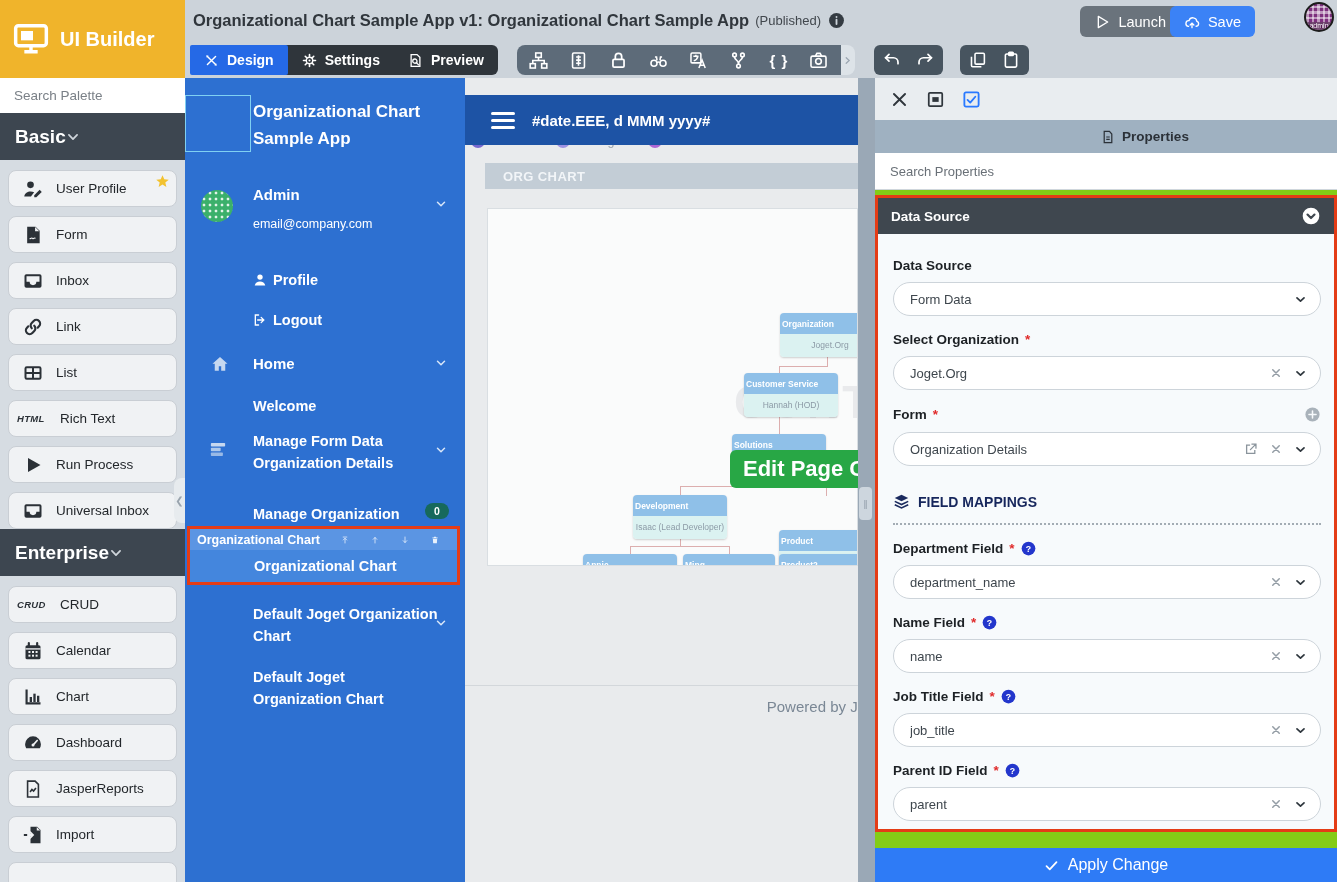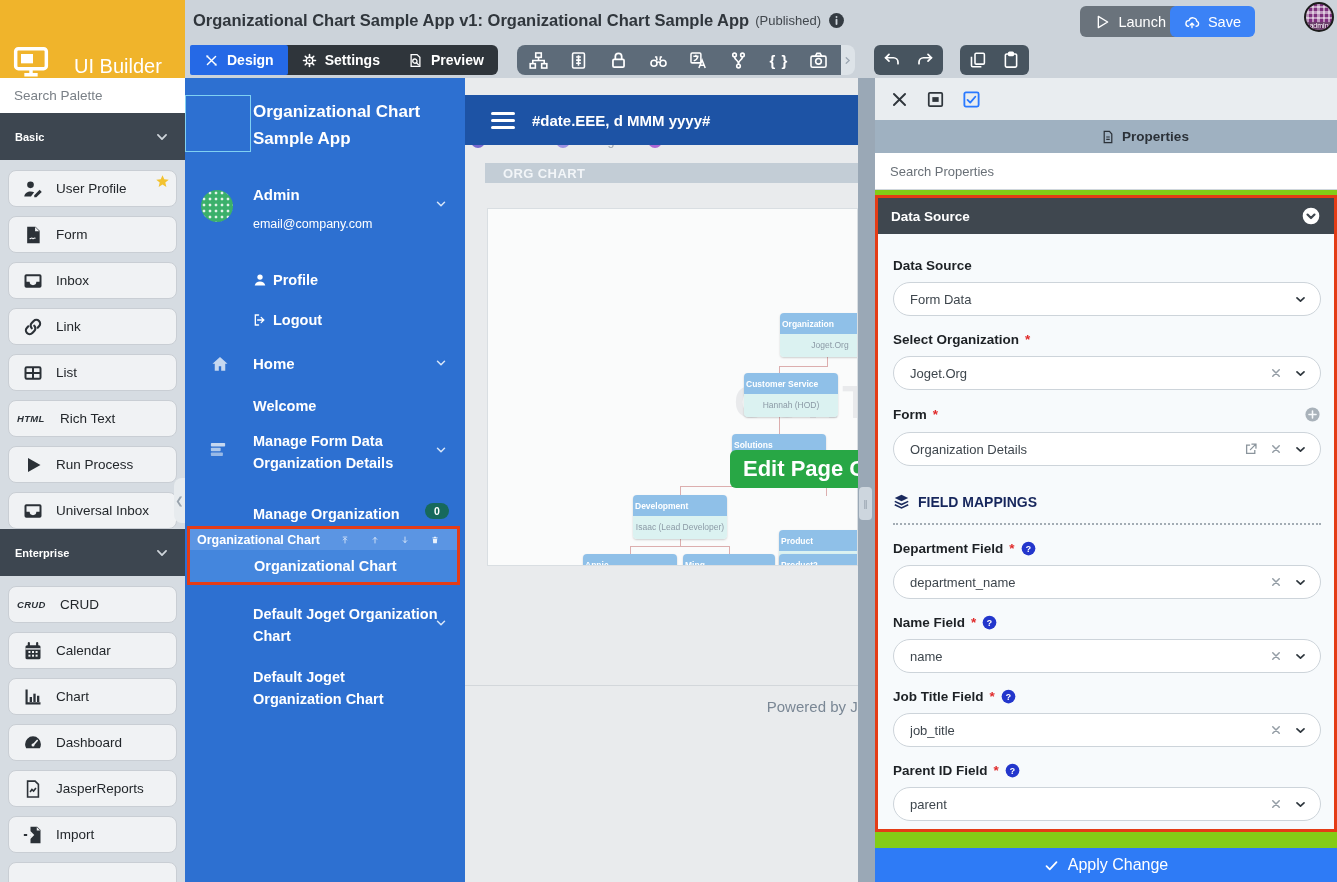--- a/index.html
+++ b/index.html
@@ -8,26 +8,26 @@
   :root{
     --accent:#2569e6; --hl:#e43c16; --save:#3b82f6; --launch:#6a737c; --apply:#2e7bf6;
     --edit:#28a745; --fab:#38a973; --sideblue:#2d70d1; --dateblue:#1d53a5; --yellow:#f0b42b;
     --nodehead:#8fc0e8; --nodebody:#dbf2f1; --badge:#17695c;
   }
   .ic{display:inline-flex;align-items:center;justify-content:center}
   .ic svg{width:100%;height:100%;display:block}
 
   
   .palette{position:absolute;left:0;top:0;width:185px;height:882px;background:#d6dce2;}
-  .logo-bar{height:78px;background:var(--yellow);color:#fff;display:flex;align-items:flex-end;gap:25px;padding:0 13px;font-size:20px;font-weight:normal;}
+  .logo-bar{height:78px;background:var(--yellow);color:#fff;display:flex;align-items:center;gap:11px;padding:0 13px;font-size:20px;font-weight:bold;}
   .logo-bar .ic{width:36px;height:32px;color:#fff}
   .search-row{height:35px;background:#fff;display:flex;align-items:center;padding:0 14px;}
   .search-row input{border:0;outline:0;width:100%;font-size:13.5px;color:#333;background:transparent;font-family:inherit}
   .search-row input::placeholder{color:#7a8087}
-  .psec-head{height:47px;background:#3d4650;color:#fff;display:flex;align-items:center;justify-content:space-between;padding:0 16px 0 15px;font-size:11px;font-weight:bold;}
+  .psec-head{height:47px;background:#3d4650;color:#fff;display:flex;align-items:center;padding:0 16px 0 15px;font-size:19px;font-weight:bold;}
   .psec-head .ic{width:14px;height:14px;color:#cfd5db}
   .pcards{padding:10px 8px 0;display:flex;flex-direction:column;gap:9px}
   .pcard{position:relative;flex:0 0 37px;background:#f0f2f4;border:1px solid #c9ced4;border-radius:8px;display:flex;align-items:center;gap:13px;padding-left:14px;font-size:13.5px;color:#23272b;}
   .pcard .ic{width:20px;height:20px;color:#2b3137;flex:0 0 20px}
   .pcard .txtic{flex:0 0 30px;font-style:italic;font-weight:bold;font-size:9.5px;color:#2b3137;letter-spacing:.3px;margin-left:-6px}
   .pcard .star{position:absolute;top:3px;right:6px;width:15px;height:15px}
   .collapse-tab{position:absolute;right:0;top:478px;width:11px;height:45px;background:#e7ebee;border-radius:8px 0 0 8px;color:#9aa4ae;font-size:10px;display:flex;align-items:center;justify-content:center}
 
   
   .topbar{position:absolute;left:185px;top:0;width:1152px;height:78px;}
@@ -81,21 +81,21 @@
   .sel-it{height:32px;background:#4486dd;display:flex;align-items:center;padding-left:64px;font-size:14.5px;font-weight:600}
   .pv-main{position:absolute;left:280px;top:0;width:393px;height:804px;}
   .date-bar{position:absolute;top:17px;left:0;width:393px;height:50px;background:var(--dateblue);color:#fff;display:flex;align-items:center;}
   .burger{width:24px;margin-left:26px;display:flex;flex-direction:column;gap:4px}
   .burger i{height:3px;background:#fff;border-radius:2px}
   .date-txt{margin-left:17px;font-size:15px;font-weight:bold}
   .legend-clip{position:absolute;top:67px;left:6px;width:380px;height:8px;overflow:hidden}
   .legend-in{display:flex;gap:27px;transform:translateY(-11px)}
   .leg{display:flex;align-items:center;gap:7px;font-size:12.5px;color:#9aa3ad}
   .leg i{width:14px;height:14px;border-radius:50%}
-  .oc-bar{position:absolute;top:85px;left:20px;width:373px;height:20px;background:#c3cdd6;color:#f2f5f8;font-weight:bold;font-size:13px;letter-spacing:.4px;display:flex;align-items:center;padding-left:18px}
+  .oc-bar{position:absolute;top:85px;left:20px;width:373px;height:26px;background:#c3cdd6;color:#f2f5f8;font-weight:bold;font-size:13px;letter-spacing:.4px;display:flex;align-items:center;padding-left:18px}
   .chart-panel{position:absolute;top:130px;left:22px;width:371px;height:358px;background:#fafbfb;border:1px solid #d9dee2;overflow:hidden}
   .wm{position:absolute;left:246px;top:166px;font-size:46px;font-weight:bold;color:#e9eaec;letter-spacing:2px;z-index:0}
   .node{position:absolute;width:94px;border-radius:4px;overflow:hidden;box-shadow:0 1px 2px rgba(0,0,0,.18);z-index:2;font-size:8.5px}
   .node .nh{background:var(--nodehead);color:#fff;font-weight:bold;text-align:left;padding:6px 2px 5px}
   .node .nb{background:var(--nodebody);color:#8c9aa6;text-align:center;padding:6px 2px 7px;min-height:10px}
   .cn{position:absolute;background:#dcaeae;z-index:1}
   .edit-btn{position:absolute;left:265px;top:372px;width:128px;height:38px;background:var(--edit);color:#fff;font-size:22px;font-weight:600;border-radius:6px 0 0 6px;display:flex;align-items:center;padding-left:13px;white-space:nowrap;overflow:hidden;z-index:6;cursor:pointer}
   .foot-line{position:absolute;top:607px;left:0;width:393px;border-top:1px solid #d3d7db}
   .powered{position:absolute;top:620px;right:-8px;font-size:15px;color:#7a8795;white-space:nowrap}
 

